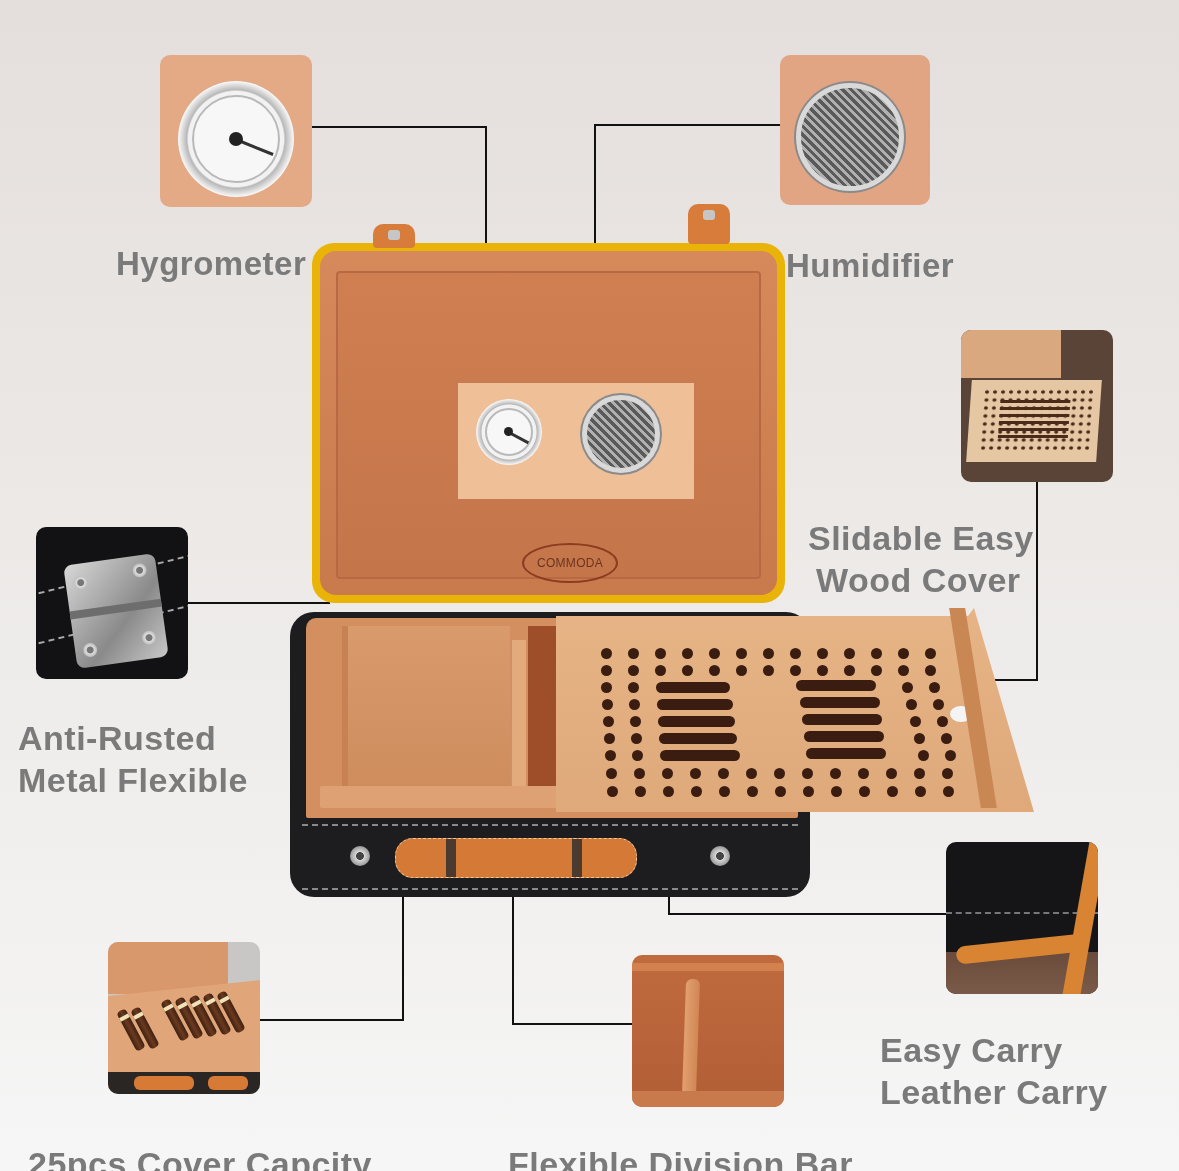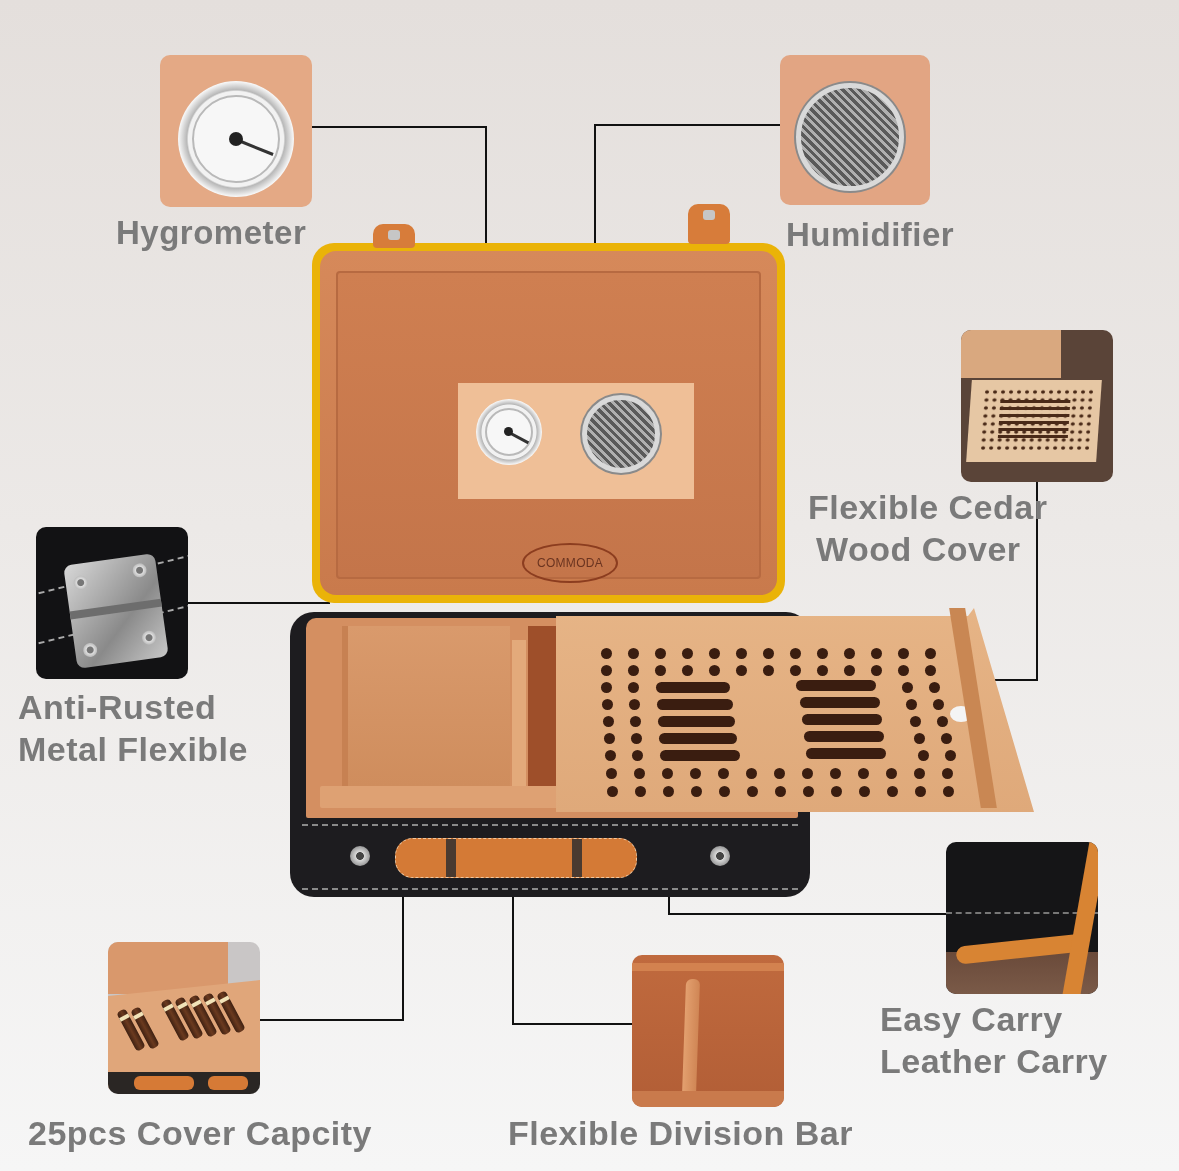--- a/index.html
+++ b/index.html
@@ -4,21 +4,21 @@
 <style>
   html, body { margin:0; padding:0; }
   body {
     width:1179px; height:1171px; position:relative; overflow:hidden;
     background: linear-gradient(180deg, #e4dfdc 0%, #ece9e7 45%, #f6f6f6 100%);
     font-family: "Liberation Sans", sans-serif;
   }
   .abs { position:absolute; }
   .label {
     position:absolute; color:#7a7a7a; font-weight:bold; font-size:34px;
-    line-height:42px; letter-spacing:0.5px; white-space:nowrap;
+    line-height:42px; letter-spacing:0.5px; white-space:nowrap;margin-top:31px;
   }
   .thumb { position:absolute; border-radius:10px; overflow:hidden; }
   .line { position:absolute; background:#111; }
 
   
   .t-hygro { left:160px; top:55px; width:152px; height:152px; background:#e4a985; }
   .gauge-ring {
     position:absolute; border-radius:50%;
     background: radial-gradient(circle, #f2f2f2 58%, #b8b8b8 60%, #f6f6f6 70%, #9c9c9c 86%, #d8d8d8 100%);
   }
@@ -309,21 +309,21 @@
 </div>
 <div class="label" style="left:786px;top:214px;font-size:33px;">Humidifier</div>
 
 <div class="thumb t-slide">
   <div class="box-top"></div>
   <div class="board">
       <div class="mini-dots"></div>
       <div class="mini-slots"></div>
     </div>
 </div>
-<div class="label" style="left:808px;top:486px;">Flexible Cedar</div>
+<div class="label" style="left:808px;top:486px;">Slidable Easy</div>
 <div class="label" style="left:816px;top:528px;">Wood Cover</div>
 
 <div class="thumb t-hinge">
   <div class="stitchline" style="top:46px;"></div>
   <div class="stitchline" style="top:96px;"></div>
   <div class="plate">
     <div class="knuckle"></div>
     <div class="screw" style="left:8px;top:12px;"></div>
     <div class="screw" style="left:68px;top:8px;"></div>
     <div class="screw" style="left:8px;top:80px;"></div>

